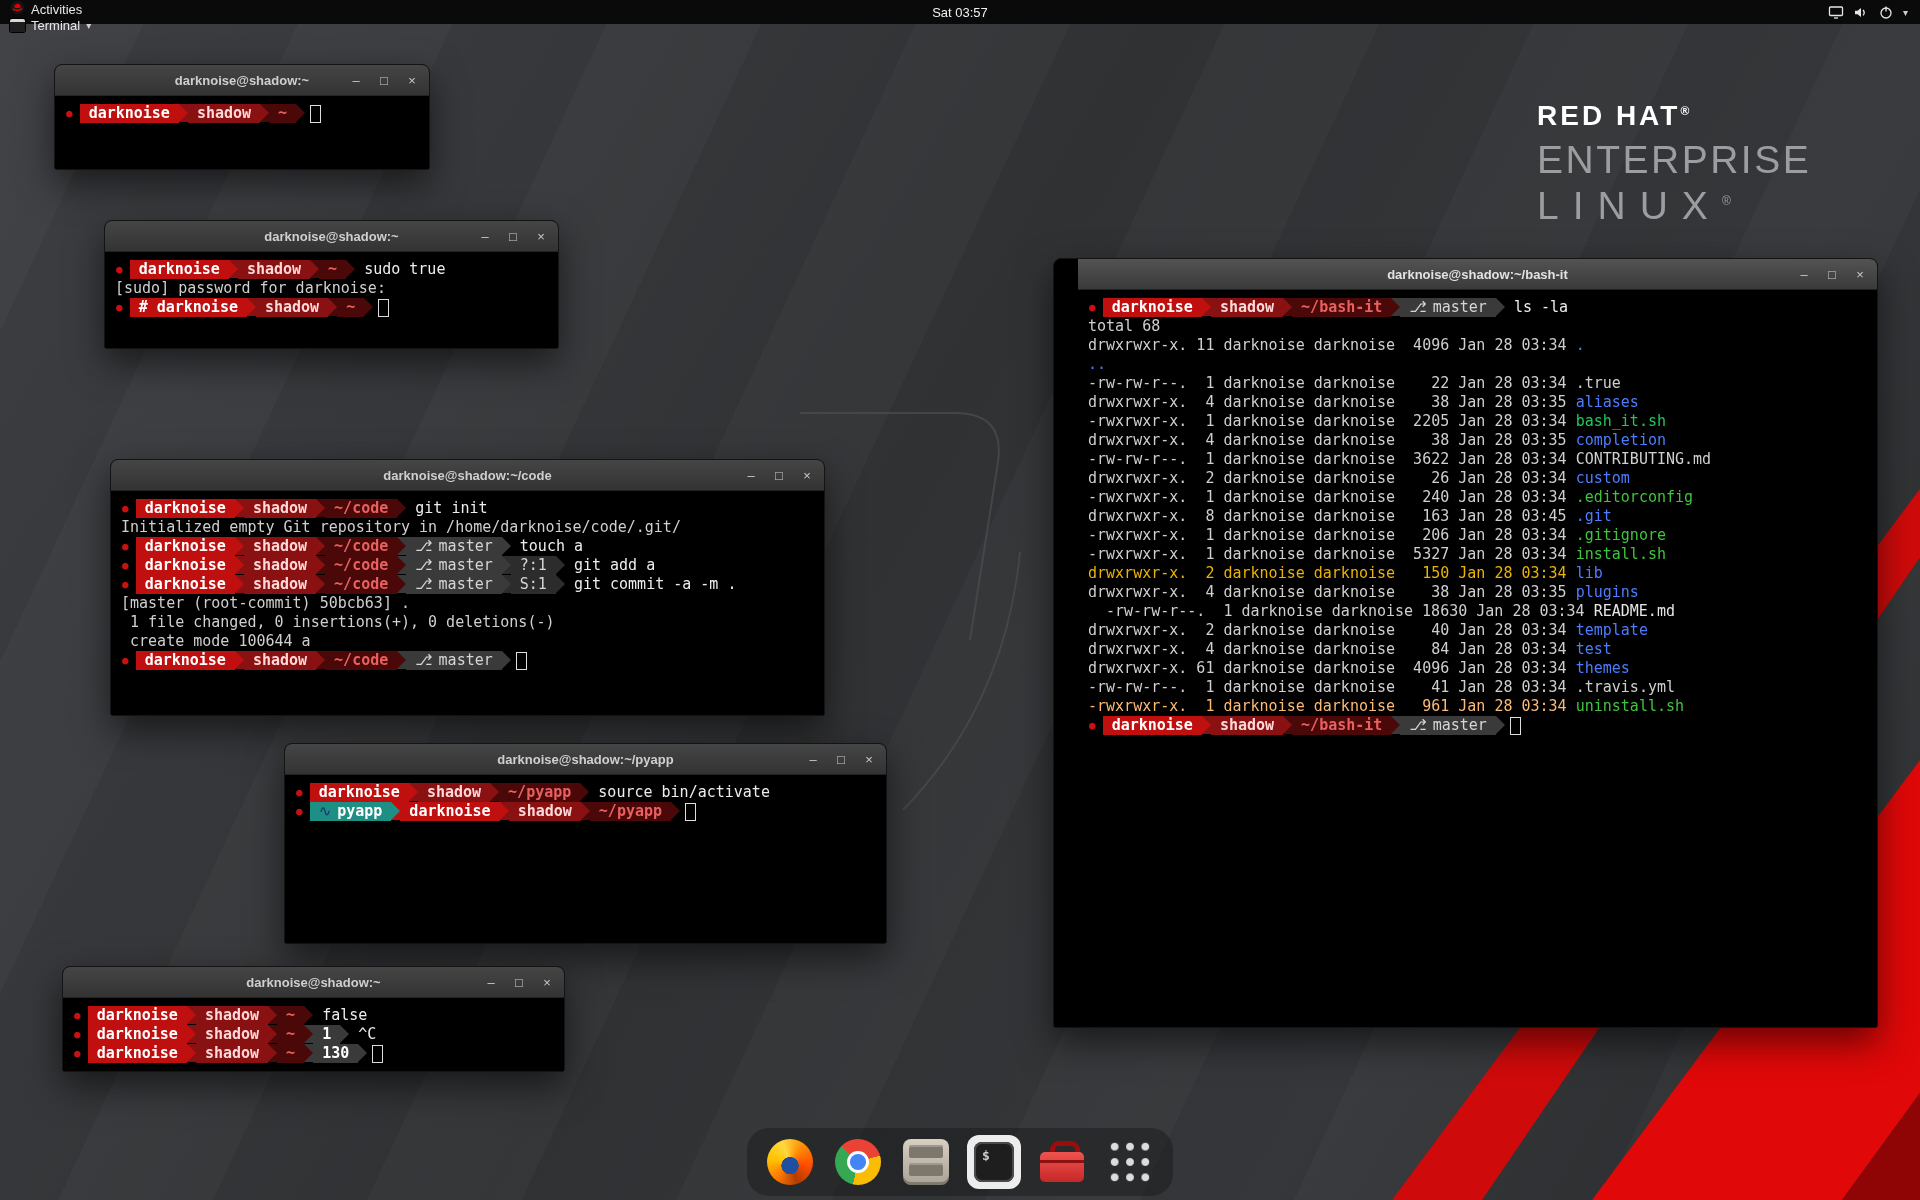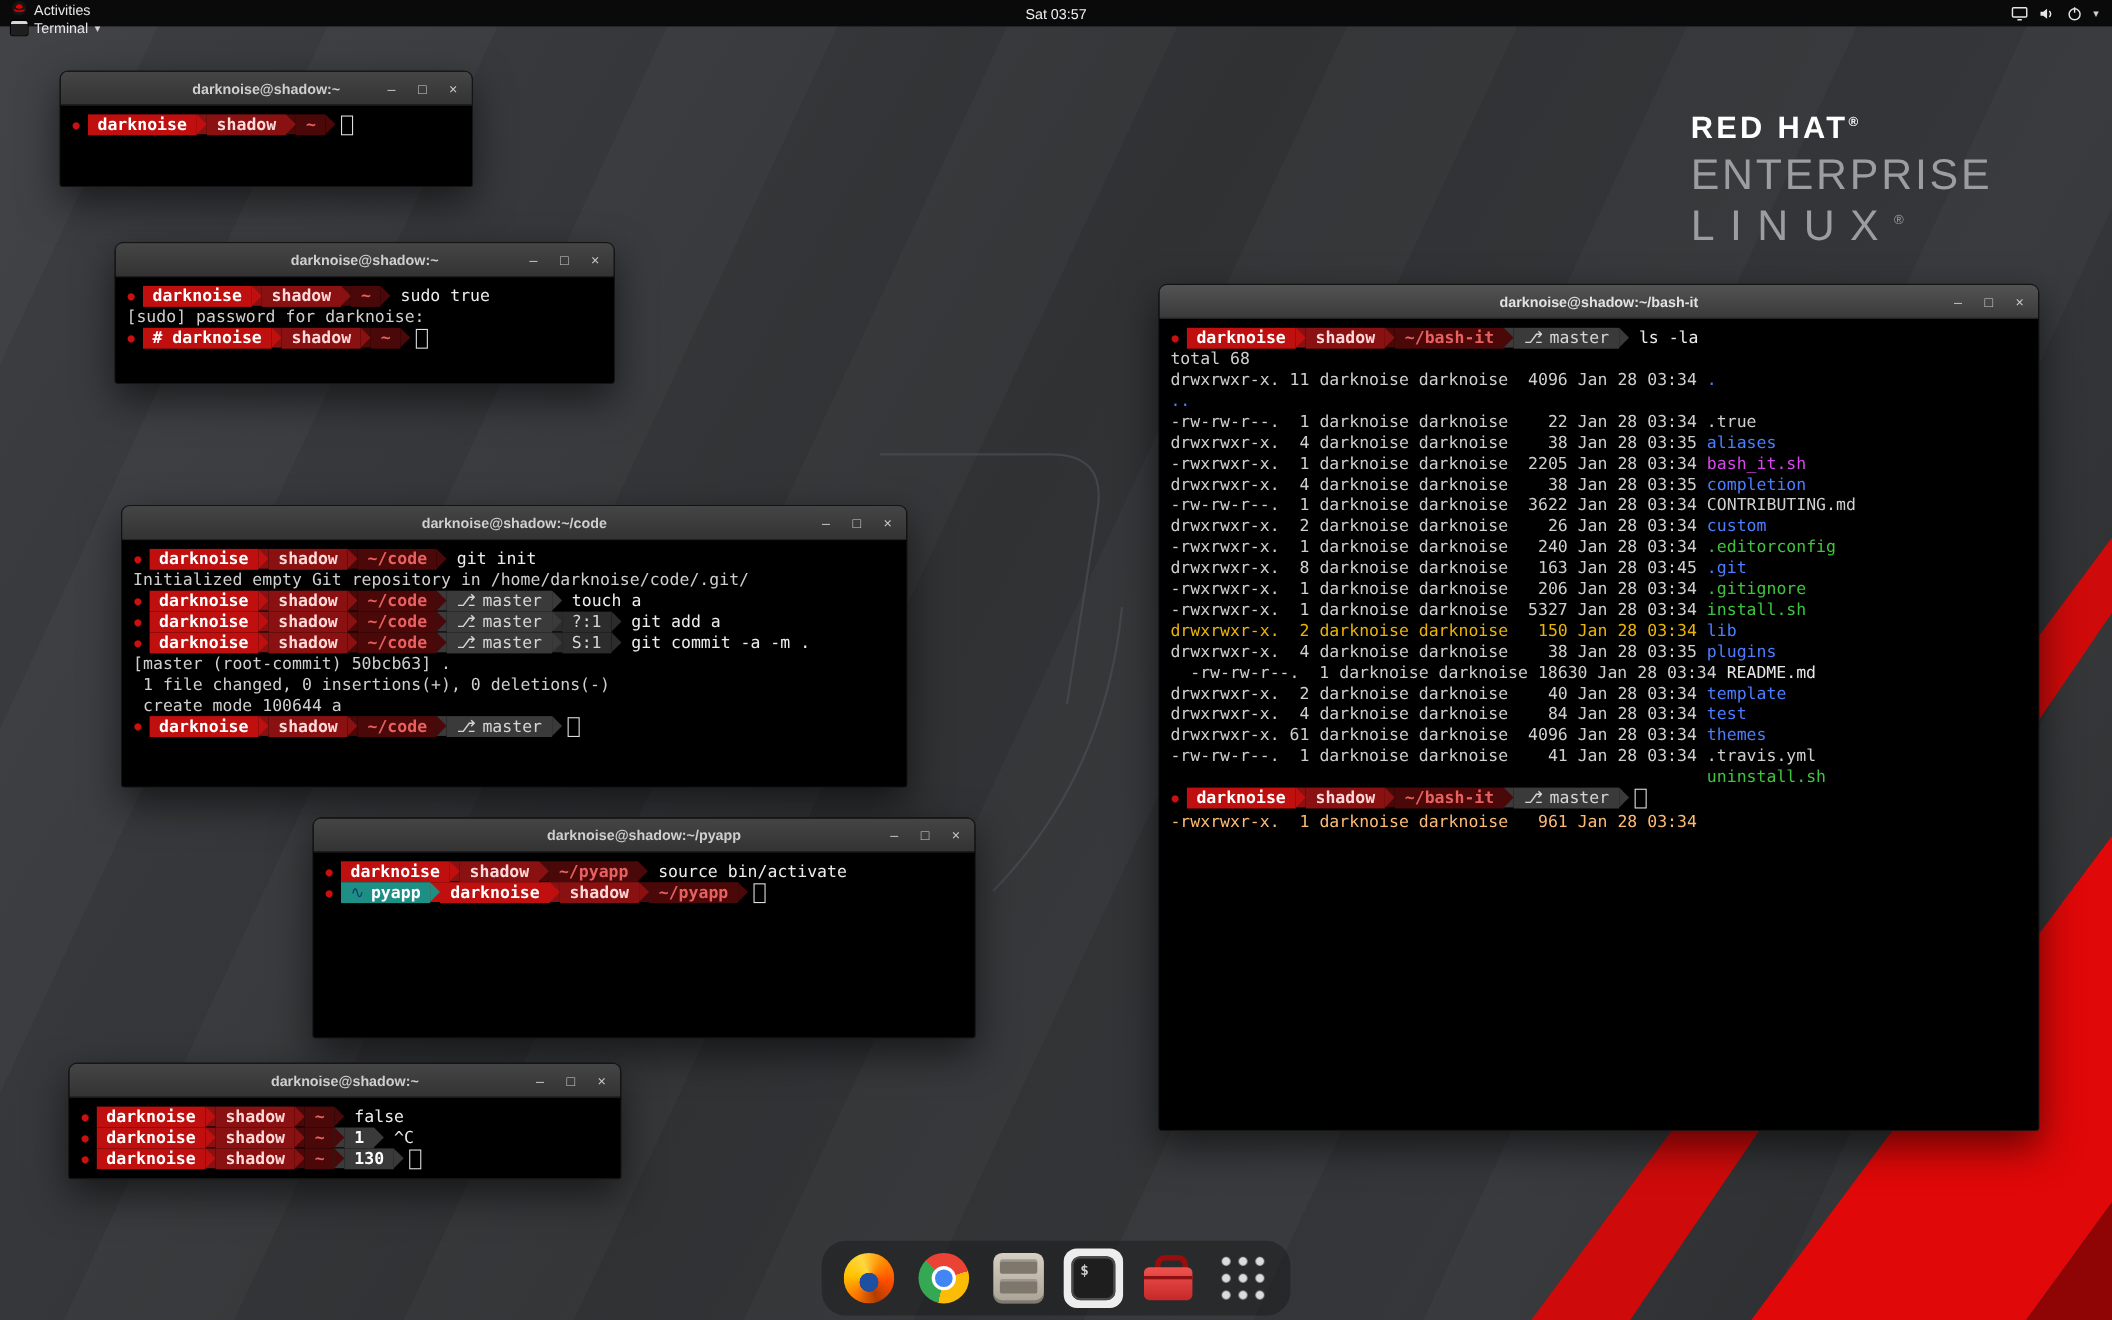--- a/index.html
+++ b/index.html
@@ -220,52 +220,52 @@
         <span class="win-btn">×</span>
       </span>
     </div>
     <div class="terminal-body">
         <div class="tline"><span class="os-ic">●</span><span class="pseg" style="background: rgb(191, 15, 15); color: rgb(255, 255, 255); font-weight: bold;"><span>darknoise</span></span><span class="parrow" style="border-left-color: rgb(191, 15, 15); background: rgb(138, 17, 17);"></span><span class="pseg" style="background: rgb(138, 17, 17); color: rgb(255, 217, 217); font-weight: bold;"><span>shadow</span></span><span class="parrow" style="border-left-color: rgb(138, 17, 17); background: rgb(74, 8, 8);"></span><span class="pseg" style="background: rgb(74, 8, 8); color: rgb(232, 96, 96); font-weight: bold;"><span>~</span></span><span class="parrow" style="border-left-color: rgb(74, 8, 8); background: transparent;"></span><span class="ttext" style="color: rgb(237, 237, 237);"> false</span></div>
         <div class="tline"><span class="os-ic">●</span><span class="pseg" style="background: rgb(191, 15, 15); color: rgb(255, 255, 255); font-weight: bold;"><span>darknoise</span></span><span class="parrow" style="border-left-color: rgb(191, 15, 15); background: rgb(138, 17, 17);"></span><span class="pseg" style="background: rgb(138, 17, 17); color: rgb(255, 217, 217); font-weight: bold;"><span>shadow</span></span><span class="parrow" style="border-left-color: rgb(138, 17, 17); background: rgb(74, 8, 8);"></span><span class="pseg" style="background: rgb(74, 8, 8); color: rgb(232, 96, 96); font-weight: bold;"><span>~</span></span><span class="parrow" style="border-left-color: rgb(74, 8, 8); background: rgb(58, 58, 58);"></span><span class="pseg" style="background: rgb(58, 58, 58); color: rgb(255, 255, 255); font-weight: bold;"><span>1</span></span><span class="parrow" style="border-left-color: rgb(58, 58, 58); background: transparent;"></span><span class="ttext" style="color: rgb(237, 237, 237);"> ^C</span></div>
         <div class="tline"><span class="os-ic">●</span><span class="pseg" style="background: rgb(191, 15, 15); color: rgb(255, 255, 255); font-weight: bold;"><span>darknoise</span></span><span class="parrow" style="border-left-color: rgb(191, 15, 15); background: rgb(138, 17, 17);"></span><span class="pseg" style="background: rgb(138, 17, 17); color: rgb(255, 217, 217); font-weight: bold;"><span>shadow</span></span><span class="parrow" style="border-left-color: rgb(138, 17, 17); background: rgb(74, 8, 8);"></span><span class="pseg" style="background: rgb(74, 8, 8); color: rgb(232, 96, 96); font-weight: bold;"><span>~</span></span><span class="parrow" style="border-left-color: rgb(74, 8, 8); background: rgb(58, 58, 58);"></span><span class="pseg" style="background: rgb(58, 58, 58); color: rgb(255, 255, 255); font-weight: bold;"><span>130</span></span><span class="parrow" style="border-left-color: rgb(58, 58, 58); background: transparent;"></span><span class="cursor"></span></div>
       </div>
   </div>
 
-  <div class="window focused" style="left: 1053px; top: 258px; width: 799px; height: 768px; z-index: 15;">
+  <div class="window focused" style="left: 1053px; top: 258px; width: 799px; height: 768px; z-index: 15; padding-left: 24px;">
     <div class="titlebar">
       <span class="title-label">darknoise@shadow:~/bash-it</span>
       <span class="win-btns">
         <span class="win-btn">–</span>
         <span class="win-btn">□</span>
         <span class="win-btn">×</span>
       </span>
     </div>
     <div class="terminal-body">
         <div class="tline"><span class="os-ic">●</span><span class="pseg" style="background: rgb(191, 15, 15); color: rgb(255, 255, 255); font-weight: bold;"><span>darknoise</span></span><span class="parrow" style="border-left-color: rgb(191, 15, 15); background: rgb(138, 17, 17);"></span><span class="pseg" style="background: rgb(138, 17, 17); color: rgb(255, 217, 217); font-weight: bold;"><span>shadow</span></span><span class="parrow" style="border-left-color: rgb(138, 17, 17); background: rgb(74, 8, 8);"></span><span class="pseg" style="background: rgb(74, 8, 8); color: rgb(232, 96, 96); font-weight: bold;"><span>~/bash-it</span></span><span class="parrow" style="border-left-color: rgb(74, 8, 8); background: rgb(58, 58, 58);"></span><span class="pseg" style="background: rgb(58, 58, 58); color: rgb(214, 214, 214); font-weight: normal;"><span class="seg-ic">⎇</span><span>master</span></span><span class="parrow" style="border-left-color: rgb(58, 58, 58); background: transparent;"></span><span class="ttext" style="color: rgb(237, 237, 237);"> ls -la</span></div>
         <div class="tline"><span class="ttext" style="color: rgb(207, 207, 207);">total 68</span></div>
         <div class="tline"><span class="ttext" style="color: rgb(207, 207, 207);">drwxrwxr-x. 11 darknoise darknoise  4096 Jan 28 03:34 </span><span class="ttext" style="color: rgb(77, 125, 255);">.</span></div>
         <div class="tline"><span class="ttext" style="color: rgb(77, 125, 255);">..</span></div>
         <div class="tline"><span class="ttext" style="color: rgb(207, 207, 207);">-rw-rw-r--.  1 darknoise darknoise    22 Jan 28 03:34 </span><span class="ttext" style="color: rgb(207, 207, 207);">.true</span></div>
         <div class="tline"><span class="ttext" style="color: rgb(207, 207, 207);">drwxrwxr-x.  4 darknoise darknoise    38 Jan 28 03:35 </span><span class="ttext" style="color: rgb(77, 125, 255);">aliases</span></div>
-        <div class="tline"><span class="ttext" style="color: rgb(207, 207, 207);">-rwxrwxr-x.  1 darknoise darknoise  2205 Jan 28 03:34 </span><span class="ttext" style="color: #d946ef;">bash_it.sh</span></div>
+        <div class="tline"><span class="ttext" style="color: rgb(207, 207, 207);">-rwxrwxr-x.  1 darknoise darknoise  2205 Jan 28 03:34 </span><span class="ttext" style="color: #22c55e;">bash_it.sh</span></div>
         <div class="tline"><span class="ttext" style="color: rgb(207, 207, 207);">drwxrwxr-x.  4 darknoise darknoise    38 Jan 28 03:35 </span><span class="ttext" style="color: rgb(77, 125, 255);">completion</span></div>
         <div class="tline"><span class="ttext" style="color: rgb(207, 207, 207);">-rw-rw-r--.  1 darknoise darknoise  3622 Jan 28 03:34 </span><span class="ttext" style="color: rgb(207, 207, 207);">CONTRIBUTING.md</span></div>
         <div class="tline"><span class="ttext" style="color: rgb(207, 207, 207);">drwxrwxr-x.  2 darknoise darknoise    26 Jan 28 03:34 </span><span class="ttext" style="color: rgb(77, 125, 255);">custom</span></div>
         <div class="tline"><span class="ttext" style="color: rgb(207, 207, 207);">-rwxrwxr-x.  1 darknoise darknoise   240 Jan 28 03:34 </span><span class="ttext" style="color: rgb(63, 196, 63);">.editorconfig</span></div>
         <div class="tline"><span class="ttext" style="color: rgb(207, 207, 207);">drwxrwxr-x.  8 darknoise darknoise   163 Jan 28 03:45 </span><span class="ttext" style="color: rgb(77, 125, 255);">.git</span></div>
         <div class="tline"><span class="ttext" style="color: rgb(207, 207, 207);">-rwxrwxr-x.  1 darknoise darknoise   206 Jan 28 03:34 </span><span class="ttext" style="color: rgb(63, 196, 63);">.gitignore</span></div>
         <div class="tline"><span class="ttext" style="color: rgb(207, 207, 207);">-rwxrwxr-x.  1 darknoise darknoise  5327 Jan 28 03:34 </span><span class="ttext" style="color: rgb(63, 196, 63);">install.sh</span></div>
         <div class="tline"><span class="ttext" style="color: #eab308;">drwxrwxr-x.  2 darknoise darknoise   150 Jan 28 03:34 </span><span class="ttext" style="color: rgb(77, 125, 255);">lib</span></div>
         <div class="tline"><span class="ttext" style="color: rgb(207, 207, 207);">drwxrwxr-x.  4 darknoise darknoise    38 Jan 28 03:35 </span><span class="ttext" style="color: rgb(77, 125, 255);">plugins</span></div>
         <div class="tline"><span class="ttext" style="color: rgb(207, 207, 207); margin-left: 18px;">-rw-rw-r--.  1 darknoise darknoise 18630 Jan 28 03:34 </span><span class="ttext" style="color: #e5e5e5;">README.md</span></div>
         <div class="tline"><span class="ttext" style="color: rgb(207, 207, 207);">drwxrwxr-x.  2 darknoise darknoise    40 Jan 28 03:34 </span><span class="ttext" style="color: rgb(77, 125, 255);">template</span></div>
         <div class="tline"><span class="ttext" style="color: rgb(207, 207, 207);">drwxrwxr-x.  4 darknoise darknoise    84 Jan 28 03:34 </span><span class="ttext" style="color: rgb(77, 125, 255);">test</span></div>
         <div class="tline"><span class="ttext" style="color: rgb(207, 207, 207);">drwxrwxr-x. 61 darknoise darknoise  4096 Jan 28 03:34 </span><span class="ttext" style="color: rgb(77, 125, 255);">themes</span></div>
         <div class="tline"><span class="ttext" style="color: rgb(207, 207, 207);">-rw-rw-r--.  1 darknoise darknoise    41 Jan 28 03:34 </span><span class="ttext" style="color: rgb(207, 207, 207);">.travis.yml</span></div>
-        <div class="tline"><span class="ttext" style="color: #fdba74; margin-top: 41px;">-rwxrwxr-x.  1 darknoise darknoise   961 Jan 28 03:34 </span><span class="ttext" style="color: rgb(63, 196, 63);">uninstall.sh</span></div>
+        <div class="tline"><span class="ttext" style="color: #fdba74;">-rwxrwxr-x.  1 darknoise darknoise   961 Jan 28 03:34 </span><span class="ttext" style="color: rgb(63, 196, 63);">uninstall.sh</span></div>
         <div class="tline"><span class="os-ic">●</span><span class="pseg" style="background: rgb(191, 15, 15); color: rgb(255, 255, 255); font-weight: bold;"><span>darknoise</span></span><span class="parrow" style="border-left-color: rgb(191, 15, 15); background: rgb(138, 17, 17);"></span><span class="pseg" style="background: rgb(138, 17, 17); color: rgb(255, 217, 217); font-weight: bold;"><span>shadow</span></span><span class="parrow" style="border-left-color: rgb(138, 17, 17); background: rgb(74, 8, 8);"></span><span class="pseg" style="background: rgb(74, 8, 8); color: rgb(232, 96, 96); font-weight: bold;"><span>~/bash-it</span></span><span class="parrow" style="border-left-color: rgb(74, 8, 8); background: rgb(58, 58, 58);"></span><span class="pseg" style="background: rgb(58, 58, 58); color: rgb(214, 214, 214); font-weight: normal;"><span class="seg-ic">⎇</span><span>master</span></span><span class="parrow" style="border-left-color: rgb(58, 58, 58); background: transparent;"></span><span class="cursor"></span></div>
       </div>
   </div>
 </div>
 
 <div class="dock" id="dock">
     <div class="dock-item">
       <div class="ic ic-firefox"></div>
     </div>
     <div class="dock-item">

